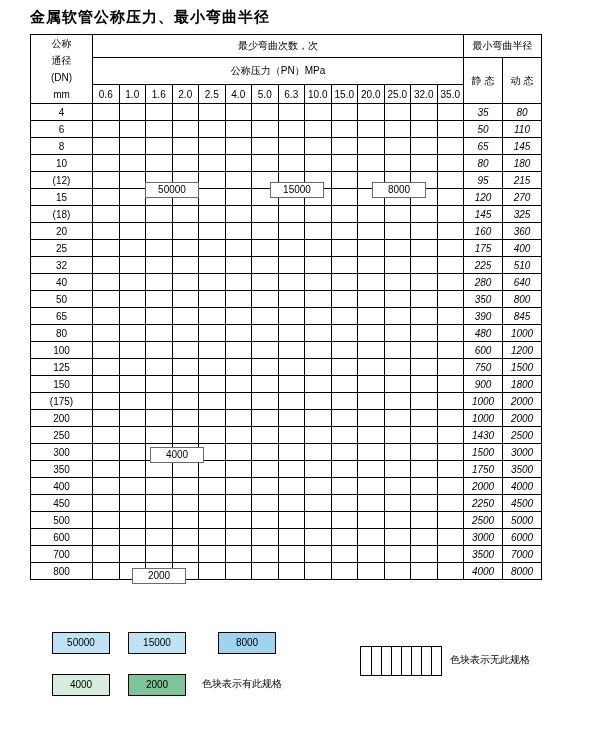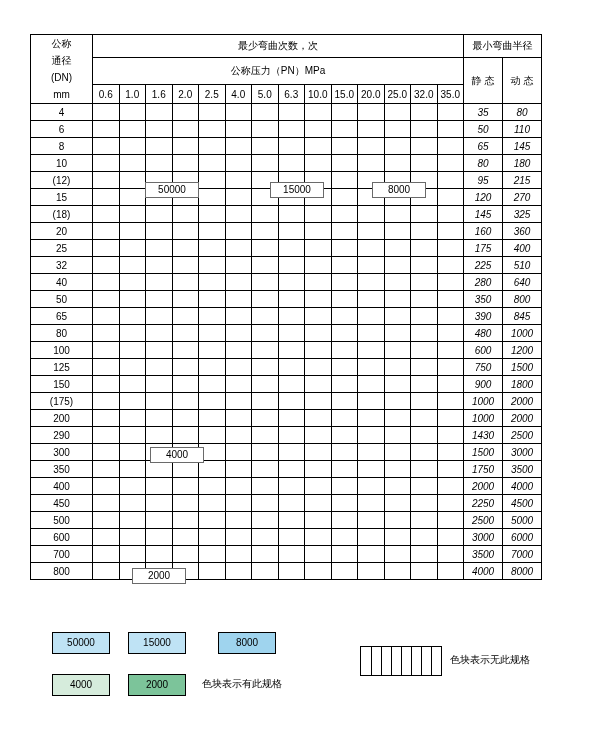--- a/index.html
+++ b/index.html
@@ -75,20 +75,21 @@
   .lg-sample i{
     position:absolute;top:0;bottom:0;width:0;
     border-left:1px solid #000;
   }
 </style>
 </head>
 <body>
 
 <div class="page">
 
+  <div class="title">金属软管公称压力、最小弯曲半径</div>
 
   <table class="main">
     <colgroup>
       <col style="width:62px">
       <col span="14" style="width:26.5px">
       <col style="width:39px">
       <col style="width:39px">
     </colgroup>
     <tbody id="table-body">
         <tr>
@@ -477,21 +478,21 @@
           <td class="datacell c-white">&nbsp;</td>
           <td class="datacell c-white">&nbsp;</td>
           <td class="datacell c-white">&nbsp;</td>
           <td class="datacell c-white">&nbsp;</td>
           <td class="datacell c-white">&nbsp;</td>
           <td class="datacell c-white">&nbsp;</td>
           <td class="radcell">1000</td>
           <td class="radcell">2000</td>
         </tr>
         <tr>
-          <td class="dncell">290</td>
+          <td class="dncell">250</td>
           <td class="datacell c-green2">&nbsp;</td>
           <td class="datacell c-green2">&nbsp;</td>
           <td class="datacell c-green2">&nbsp;</td>
           <td class="datacell c-green2">&nbsp;</td>
           <td class="datacell c-green2">&nbsp;</td>
           <td class="datacell c-white">&nbsp;</td>
           <td class="datacell c-white">&nbsp;</td>
           <td class="datacell c-white">&nbsp;</td>
           <td class="datacell c-white">&nbsp;</td>
           <td class="datacell c-white">&nbsp;</td>

